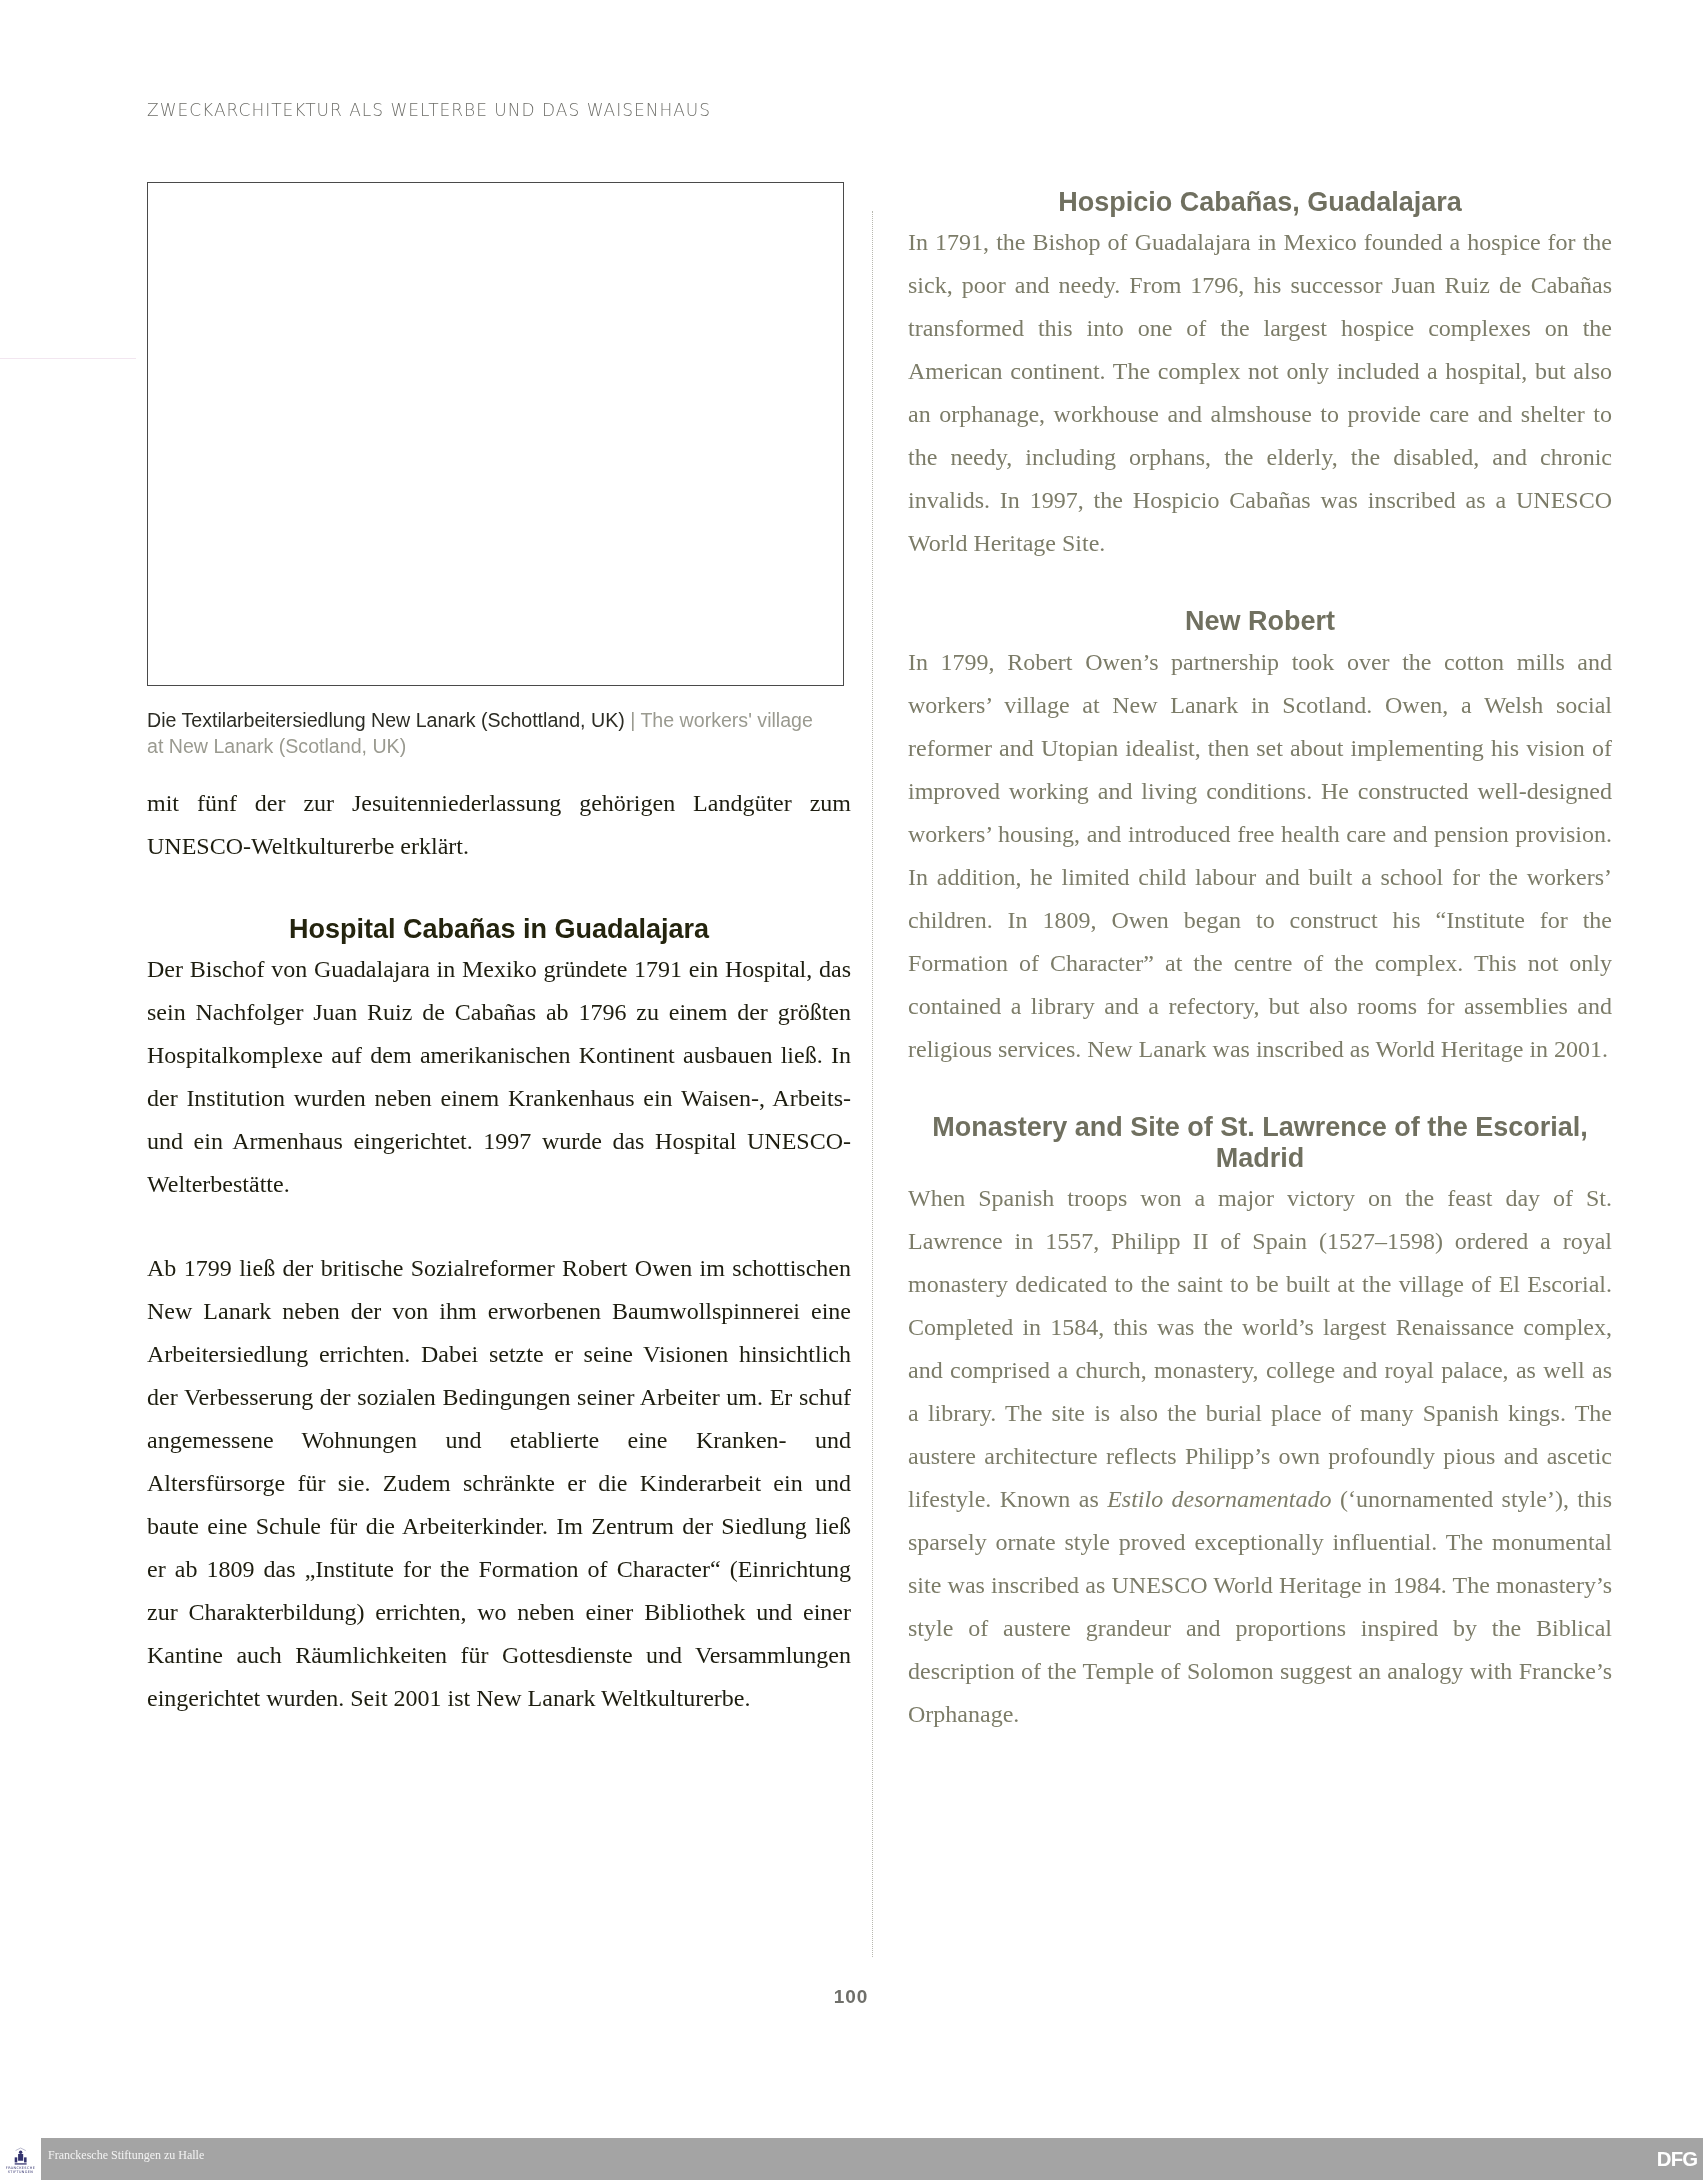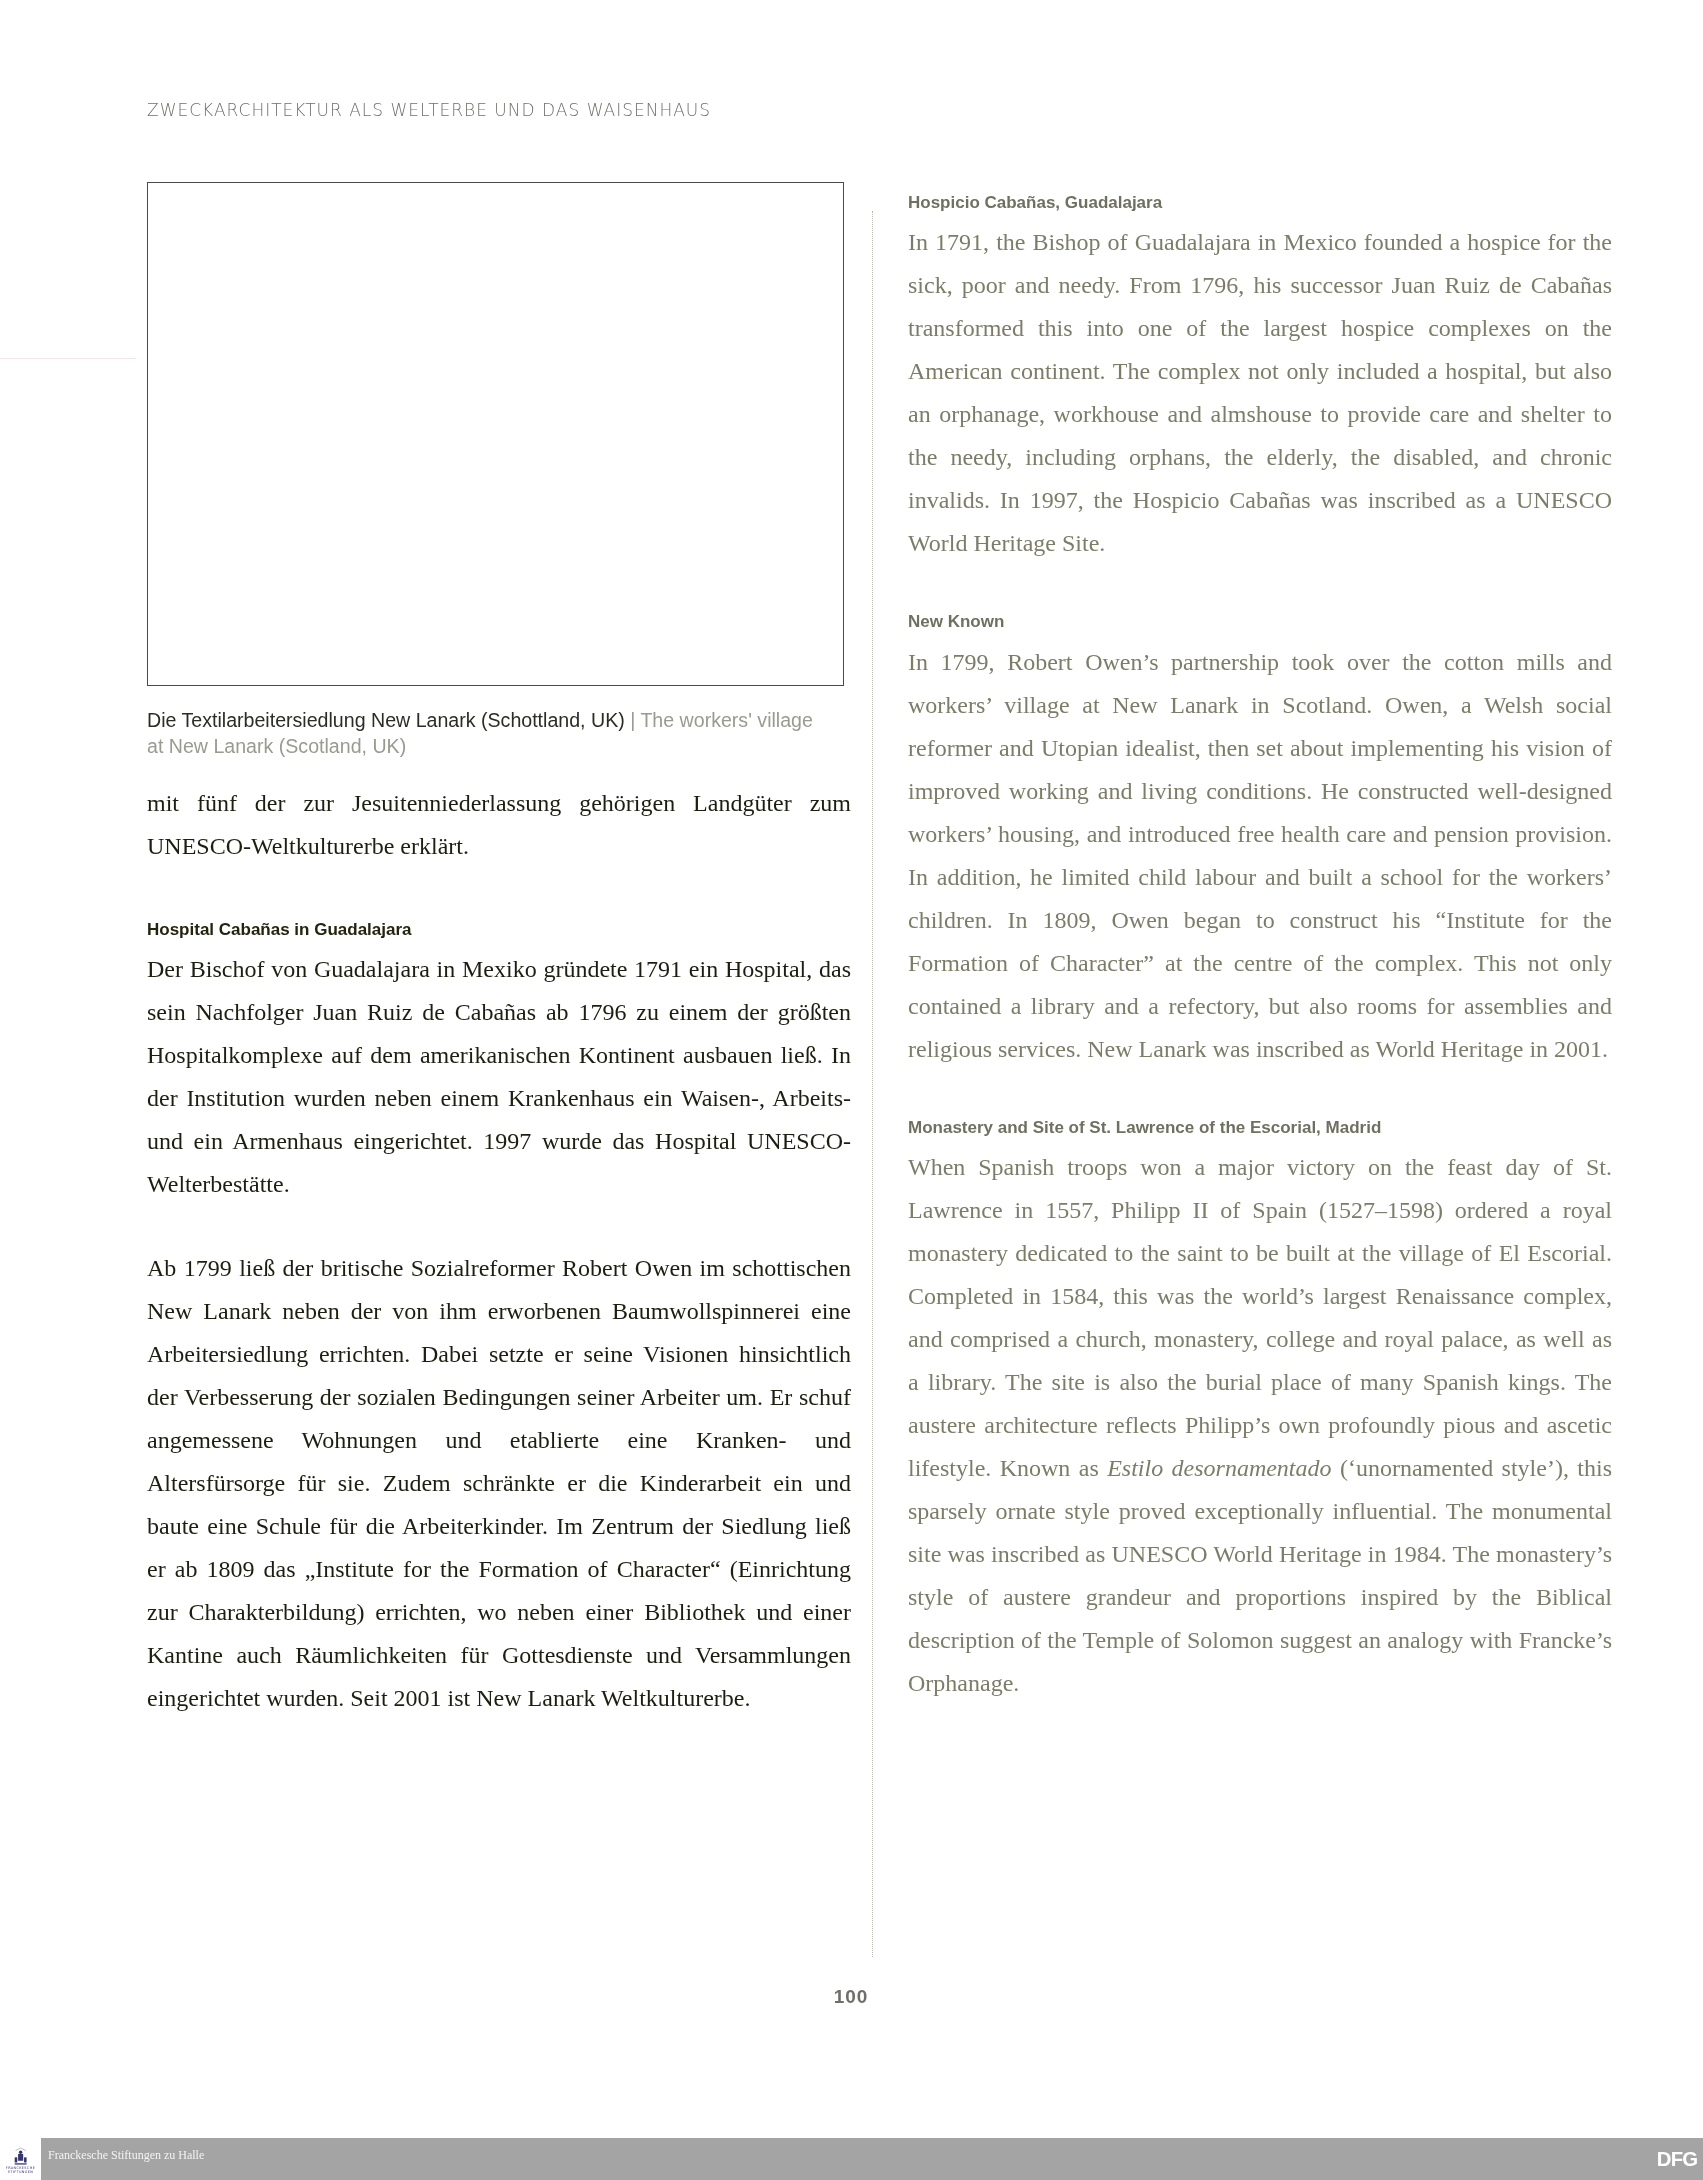--- a/index.html
+++ b/index.html
@@ -28,21 +28,21 @@
   .col { position: absolute; width: 704px; }
   .col-left { left: 147px; top: 782px; color: #1e1e10; }
   .col-right { left: 908px; top: 187px; color: #7c7c68; }
 
   .body-text {
     font-size: 24px; line-height: 43px; text-align: justify;
     hyphens: manual; margin: 0;
   }
   .heading {
     font-family: "Liberation Sans", "DejaVu Sans", sans-serif;
-    font-weight: bold; font-size: 17px; line-height: 31px; margin: 0 0 3.4px 0;
+    font-weight: bold; font-size: 27px; line-height: 31px; margin: 0 0 3.4px 0; text-align: center;
   }
   .col-left .heading { color: #24240e; }
   .col-right .heading { color: #707060; }
   .section { margin-bottom: 41px; }
   .col-left .lead { margin-bottom: 46px; }
 
   .divider {
     position: absolute; left: 872px; top: 211px; width: 0; height: 1746px;
     border-left: 1.3px dotted #b8b8b0;
   }
@@ -107,21 +107,21 @@
 
 <div class="divider"></div>
 
 <div class="col col-right">
   <div class="section">
     <h3 class="heading">Hospicio Cabañas, Guadalajara</h3>
     <p class="body-text">In 1791, the Bishop of Guadalajara in Mexico founded a hospice for the sick, poor and needy. From 1796, his suc­cessor Juan Ruiz de Cabañas transformed this into one of the largest hospice complexes on the American continent. The complex not only included a hospital, but also an or­phanage, workhouse and almshouse to provide care and shelter to the needy, including orphans, the elderly, the disabled, and chronic invalids. In 1997, the Hospicio Cabañas was inscribed as a UNESCO World Heritage Site.</p>
   </div>
 
   <div class="section">
-    <h3 class="heading">New Known</h3>
+    <h3 class="heading">New Robert</h3>
     <p class="body-text">In 1799, Robert Owen’s partnership took over the cotton mills and workers’ village at New Lanark in Scotland. Owen, a Welsh social reformer and Utopian idealist, then set about implementing his vision of improved working and living conditions. He constructed well-designed workers’ housing, and introduced free health care and pension provision. In addition, he limited child labour and built a school for the workers’ children. In 1809, Owen began to construct his “Institute for the Formation of Character” at the centre of the complex. This not only contained a library and a refec­tory, but also rooms for assemblies and religious services. New Lanark was inscribed as World Heritage in 2001.</p>
   </div>
 
   <div class="section">
     <h3 class="heading">Monastery and Site of St. Lawrence of the Escorial, Madrid</h3>
     <p class="body-text"><span>When Spanish troops won a major victory on the feast day of St. Lawrence in 1557, Philipp II of Spain (1527–1598) ordered a royal monastery dedicated to the saint to be built at the village of El Escorial. Completed in 1584, this was the world’s largest Renaissance complex, and com­prised a church, monastery, college and royal palace, as well as a library. The site is also the burial place of many Spanish kings. The austere architecture reflects Philipp’s own profoundly pious and ascetic lifestyle. Known as </span><i>Estilo desornamentado</i><span> (‘unornamented style’), this sparsely ornate style proved exceptionally influential. The monumental site was inscribed as UNESCO World Heritage in 1984. The monastery’s style of austere grandeur and proportions inspired by the Biblical description of the Temple of Solomon suggest an analogy with Francke’s Orphanage.</span></p>
   </div>
 </div>
 
 <div class="page-number">100</div>

